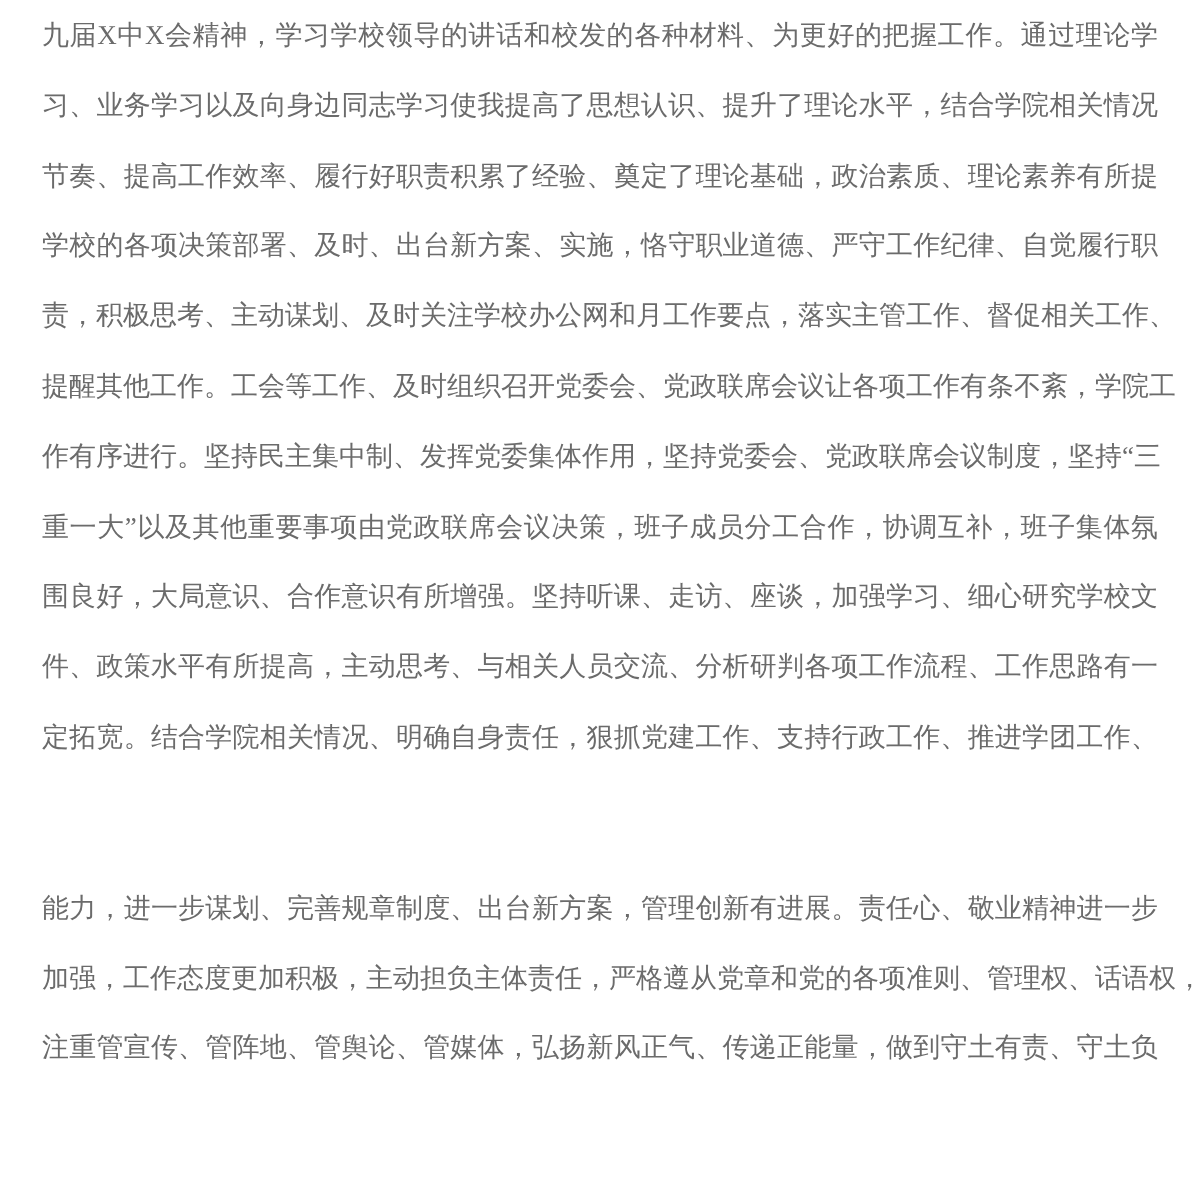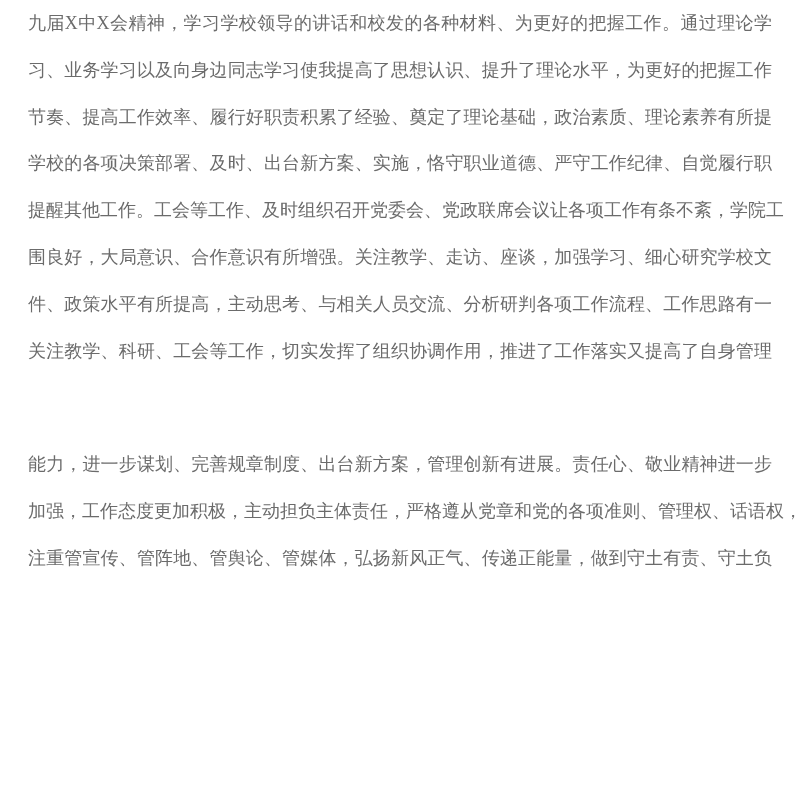--- a/index.html
+++ b/index.html
@@ -31,27 +31,30 @@
     margin-top: 67px;
   }
 </style>
 </head>
 <body>
 
 <div class="doc-page">
 
   <div class="paragraph-1">
     <div class="doc-line">九届X中X会精神，学习学校领导的讲话和校发的各种材料、为更好的把握工作。通过理论学</div>
-    <div class="doc-line">习、业务学习以及向身边同志学习使我提高了思想认识、提升了理论水平，为更好的把握工作</div>
+    <div class="doc-line">习、业务学习以及向身边同志学习使我提高了思想认识、提升了理论水平，结合学院相关情况</div>
     <div class="doc-line">节奏、提高工作效率、履行好职责积累了经验、奠定了理论基础，政治素质、理论素养有所提</div>
     <div class="doc-line">学校的各项决策部署、及时、出台新方案、实施，恪守职业道德、严守工作纪律、自觉履行职</div>
+    <div class="doc-line">责，积极思考、主动谋划、及时关注学校办公网和月工作要点，落实主管工作、督促相关工作、</div>
     <div class="doc-line">提醒其他工作。工会等工作、及时组织召开党委会、党政联席会议让各项工作有条不紊，学院工</div>
-    <div class="doc-line">围良好，大局意识、合作意识有所增强。关注教学、走访、座谈，加强学习、细心研究学校文</div>
+    <div class="doc-line">作有序进行。坚持民主集中制、发挥党委集体作用，坚持党委会、党政联席会议制度，坚持“三</div>
+    <div class="doc-line">重一大”以及其他重要事项由党政联席会议决策，班子成员分工合作，协调互补，班子集体氛</div>
+    <div class="doc-line">围良好，大局意识、合作意识有所增强。坚持听课、走访、座谈，加强学习、细心研究学校文</div>
     <div class="doc-line">件、政策水平有所提高，主动思考、与相关人员交流、分析研判各项工作流程、工作思路有一</div>
-    <div class="doc-line">关注教学、科研、工会等工作，切实发挥了组织协调作用，推进了工作落实又提高了自身管理</div>
+    <div class="doc-line">定拓宽。结合学院相关情况、明确自身责任，狠抓党建工作、支持行政工作、推进学团工作、</div>
   </div>
 
   <div class="paragraph-2">
     <div class="doc-line">能力，进一步谋划、完善规章制度、出台新方案，管理创新有进展。责任心、敬业精神进一步</div>
     <div class="doc-line">加强，工作态度更加积极，主动担负主体责任，严格遵从党章和党的各项准则、管理权、话语权，</div>
     <div class="doc-line">注重管宣传、管阵地、管舆论、管媒体，弘扬新风正气、传递正能量，做到守土有责、守土负</div>
   </div>
 
 </div>
 

